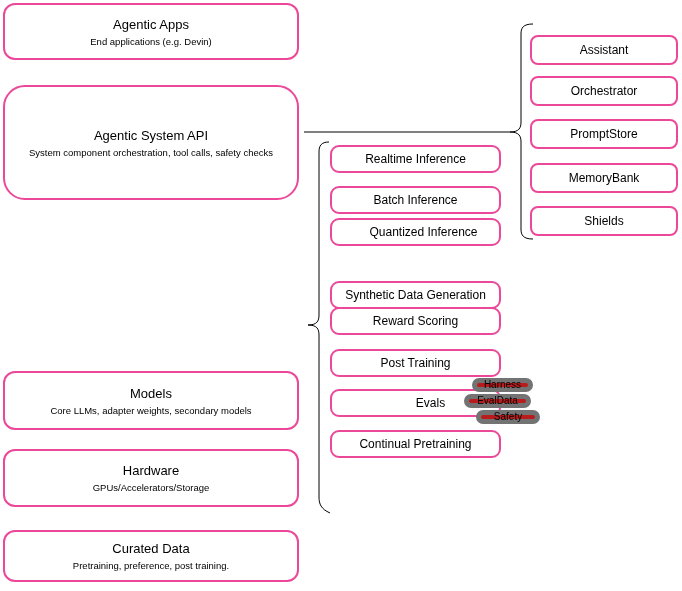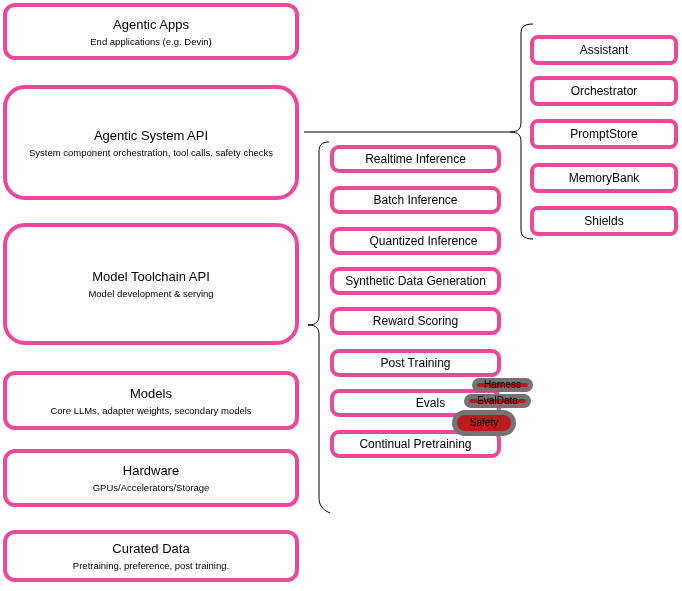--- a/index.html
+++ b/index.html
@@ -9,21 +9,21 @@
     background:#ffffff;
     font-family:"Liberation Sans", sans-serif;
     color:#000;
     overflow:hidden;
   }
   .overlay{position:absolute;left:0;top:0;width:682px;height:591px;pointer-events:none;}
   .box{
     position:absolute;
     box-sizing:border-box;
     background:#ffffff;
-    border:4px solid #ec4899;
+    border:2px solid #ec4899;
     display:flex;
     flex-direction:column;
     align-items:center;
     justify-content:center;
     text-align:center;
   }
   .box.lg{left:3px;width:296px;gap:4px;}
   .box .title{font-size:13px;line-height:15px;}
   .box .subtitle{font-size:9.5px;line-height:11px;}
   .box.sm{font-size:12px;line-height:13px;}
@@ -57,24 +57,20 @@
   <div class="box lg" style="top:3px;height:57px;border-radius:12px;">
     <div class="title">Agentic Apps</div>
     <div class="subtitle">End applications (e.g. Devin)</div>
   </div>
 
   <div class="box lg" style="top:85px;height:115px;border-radius:22px;">
     <div class="title">Agentic System API</div>
     <div class="subtitle">System component orchestration, tool calls, safety checks</div>
   </div>
 
-  <div class="box lg" style="top:223px;height:122px;border-radius:22px;">
-    <div class="title">Model Toolchain API</div>
-    <div class="subtitle">Model development &amp; serving</div>
-  </div>
 
   <div class="box lg" style="top:371px;height:59px;border-radius:12px;">
     <div class="title">Models</div>
     <div class="subtitle">Core LLMs, adapter weights, secondary models</div>
   </div>
 
   <div class="box lg" style="top:449px;height:58px;border-radius:12px;">
     <div class="title">Hardware</div>
     <div class="subtitle">GPUs/Accelerators/Storage</div>
   </div>
@@ -83,24 +79,24 @@
     <div class="title">Curated Data</div>
     <div class="subtitle">Pretraining, preference, post training.</div>
   </div>
 
   <div class="box sm mid" style="top:145px;">
     <span>Realtime Inference</span>
   </div>
   <div class="box sm mid" style="top:186px;">
     <span>Batch Inference</span>
   </div>
-  <div class="box sm mid" style="top:227px;padding-left:16px;">
+  <div class="box sm mid" style="top:218px;padding-left:16px;">
     <span>Quantized Inference</span>
   </div>
-  <div class="box sm mid" style="top:267px;align-items:center;">
+  <div class="box sm mid" style="top:281px;align-items:center;">
     <span>Synthetic Data Generation</span>
   </div>
   <div class="box sm mid" style="top:307px;">
     <span>Reward Scoring</span>
   </div>
   <div class="box sm mid" style="top:349px;">
     <span>Post Training</span>
   </div>
   <div class="box sm mid" style="top:389px;padding-left:30px;">
     <span>Evals</span>
@@ -108,21 +104,21 @@
   <div class="box sm mid" style="top:430px;">
     <span>Continual Pretraining</span>
   </div>
 
   <div class="pill" style="left:472px;top:378px;width:61px;height:14px;">
     <span>Harness</span>
   </div>
   <div class="pill" style="left:464px;top:394px;width:67px;height:14px;">
     <span>EvalData</span>
   </div>
-  <div class="pill" style="left:452px;top:410px;width:64px;height:26px;align-items:center;">
+  <div class="pill" style="left:476px;top:410px;width:64px;height:14px;align-items:center;">
     <span>Safety</span>
   </div>
 
   <div class="box sm rgt" style="top:35px;">
     <span>Assistant</span>
   </div>
   <div class="box sm rgt" style="top:76px;">
     <span>Orchestrator</span>
   </div>
   <div class="box sm rgt" style="top:119px;">

